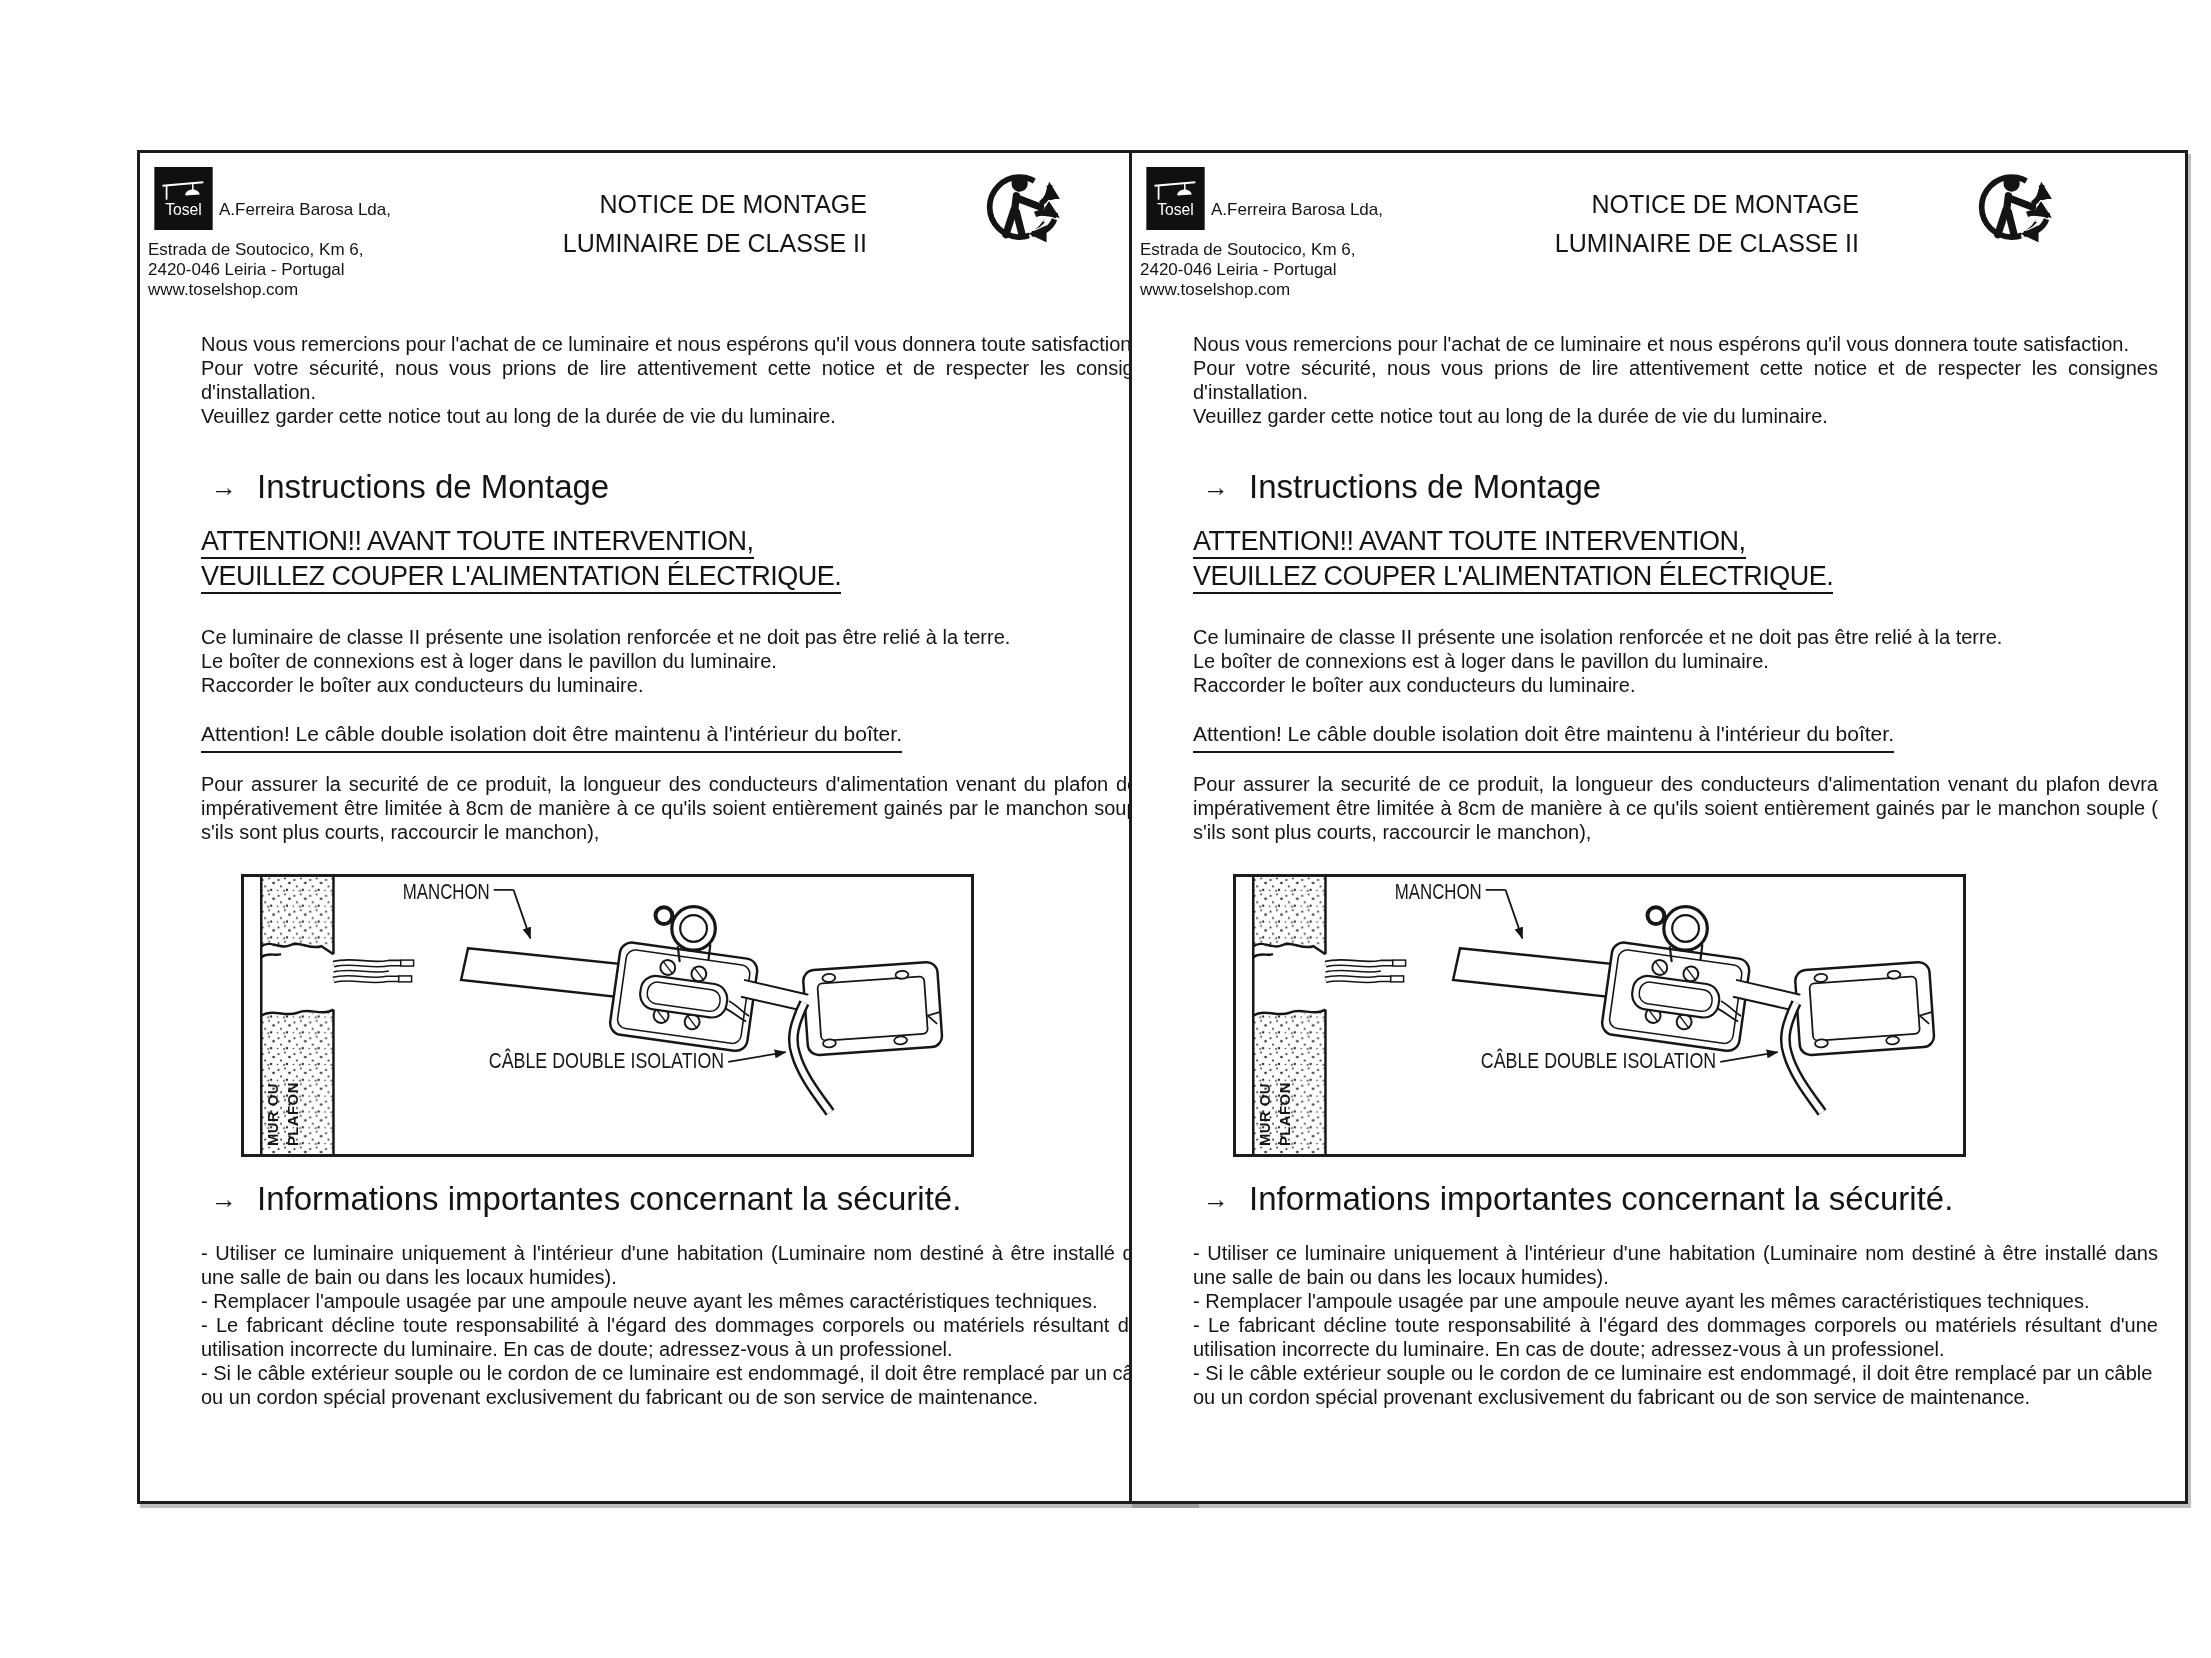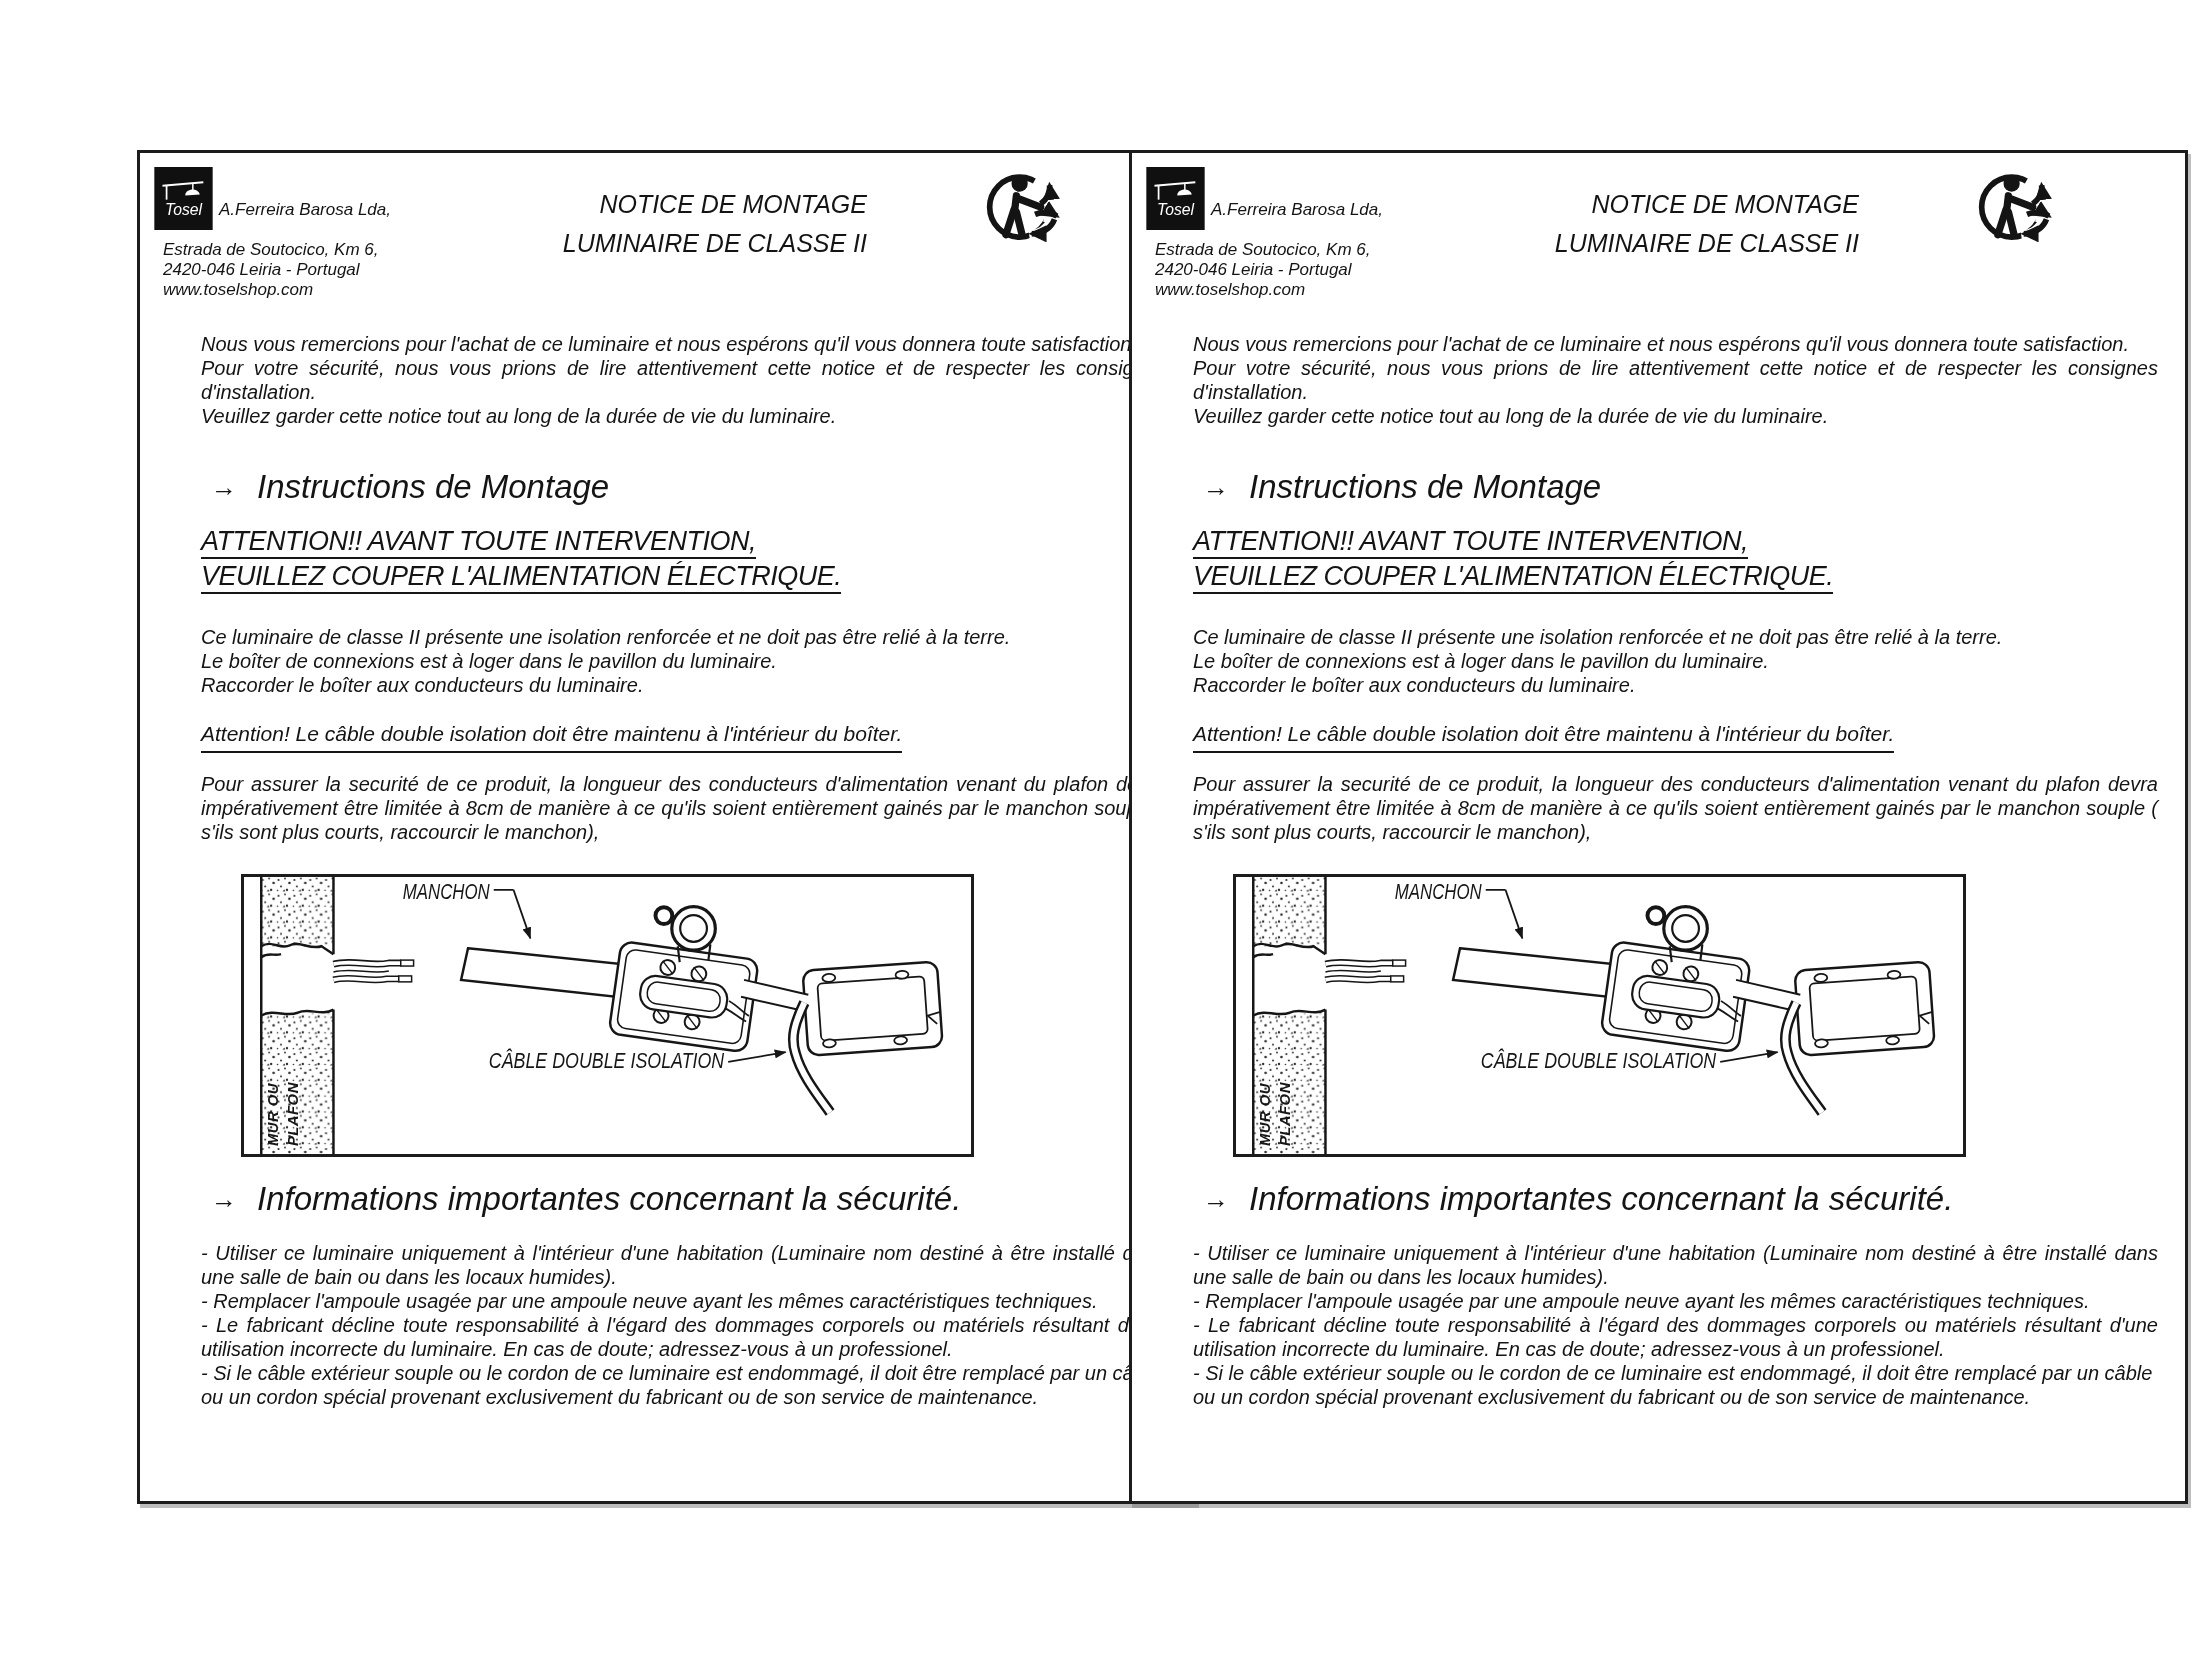--- a/index.html
+++ b/index.html
@@ -5,28 +5,27 @@
   html,body{margin:0;padding:0}
   body{
     width:2212px;height:1658px;position:relative;background:#ffffff;
     font-family:"Liberation Sans",sans-serif;color:#141414;
     -webkit-font-smoothing:antialiased;
   }
   .page{
     position:absolute;top:150px;left:137px;width:1059px;height:1354px;
     background:#fff;border:3px solid #1c1c1c;box-sizing:border-box;
     box-shadow:3px 4px 0 rgba(110,110,110,.45);
-    font-style:italic;
   }
   
   .page-header{position:relative;height:149px}
   .logo-svg{position:absolute;left:14px;top:14px;width:59px;height:63px}
   .logo-text{font-family:"Liberation Sans",sans-serif;font-size:27px;fill:#fff}
   .company-name{position:absolute;left:79px;top:47px;font-size:17px;line-height:20px;white-space:nowrap}
-  .company-address{position:absolute;left:23px;top:87px;font-size:17px;line-height:20px;white-space:nowrap}
+  .company-address{position:absolute;left:8px;top:87px;font-size:17px;line-height:20px;white-space:nowrap}
   .doc-title{position:absolute;left:226px;top:32px;width:501px;margin:0;
     font-size:25px;line-height:39px;font-weight:400;text-align:right;white-space:nowrap}
   .doc-title span{display:block}
   .triman-svg{position:absolute;left:844px;top:12px;width:81px;height:81px}
   
   .content{padding:0 27px 0 61px}
   .jt{margin:0;font-size:20px;line-height:24px;text-align:justify}
   .lt{margin:0;font-size:20px;line-height:24px}
   .intro{margin-top:30px}
   .sec-heading{display:flex;align-items:baseline;gap:20px;padding-left:10px;

